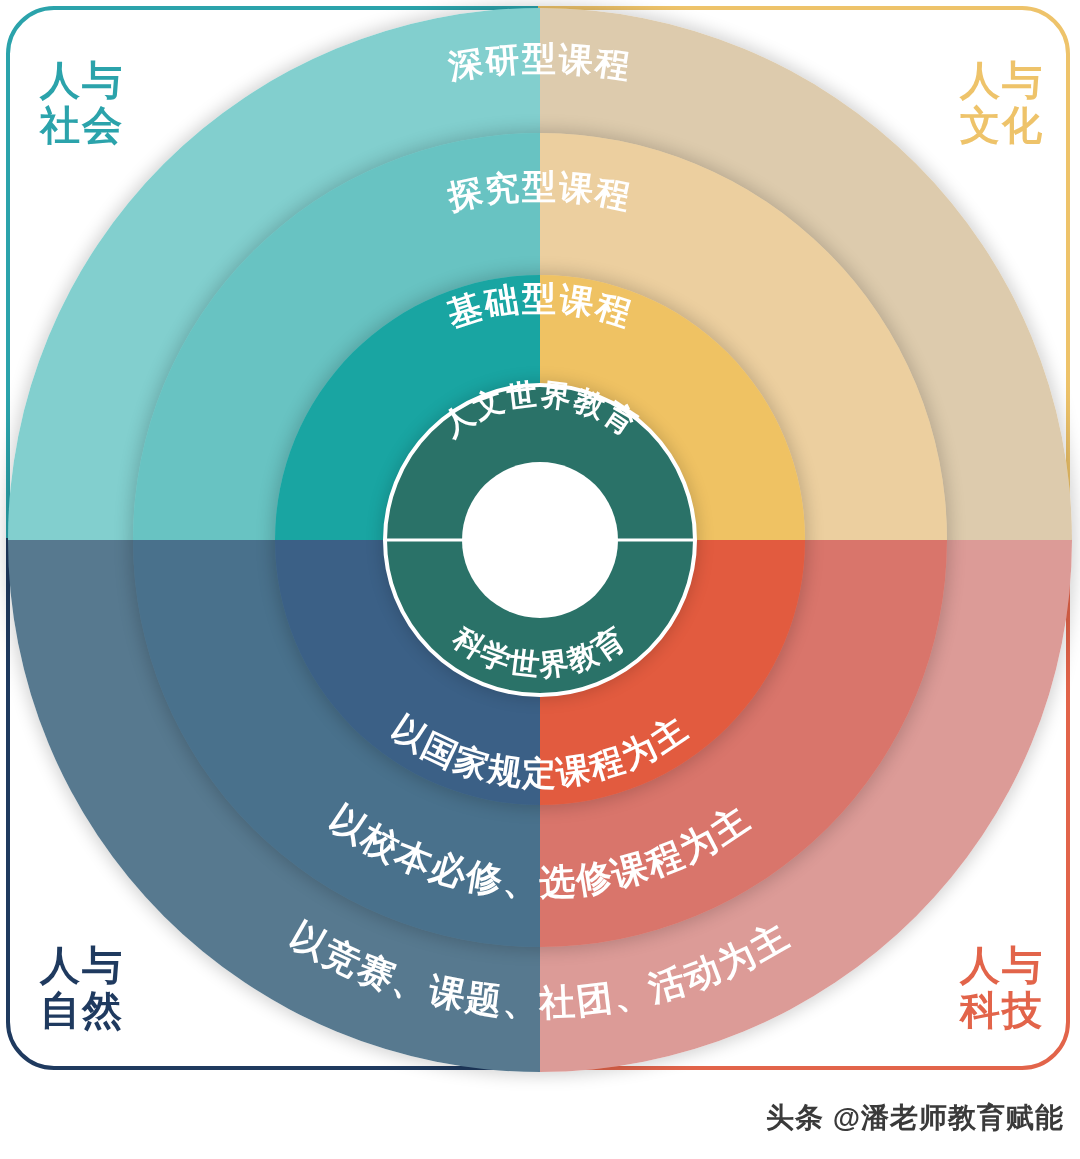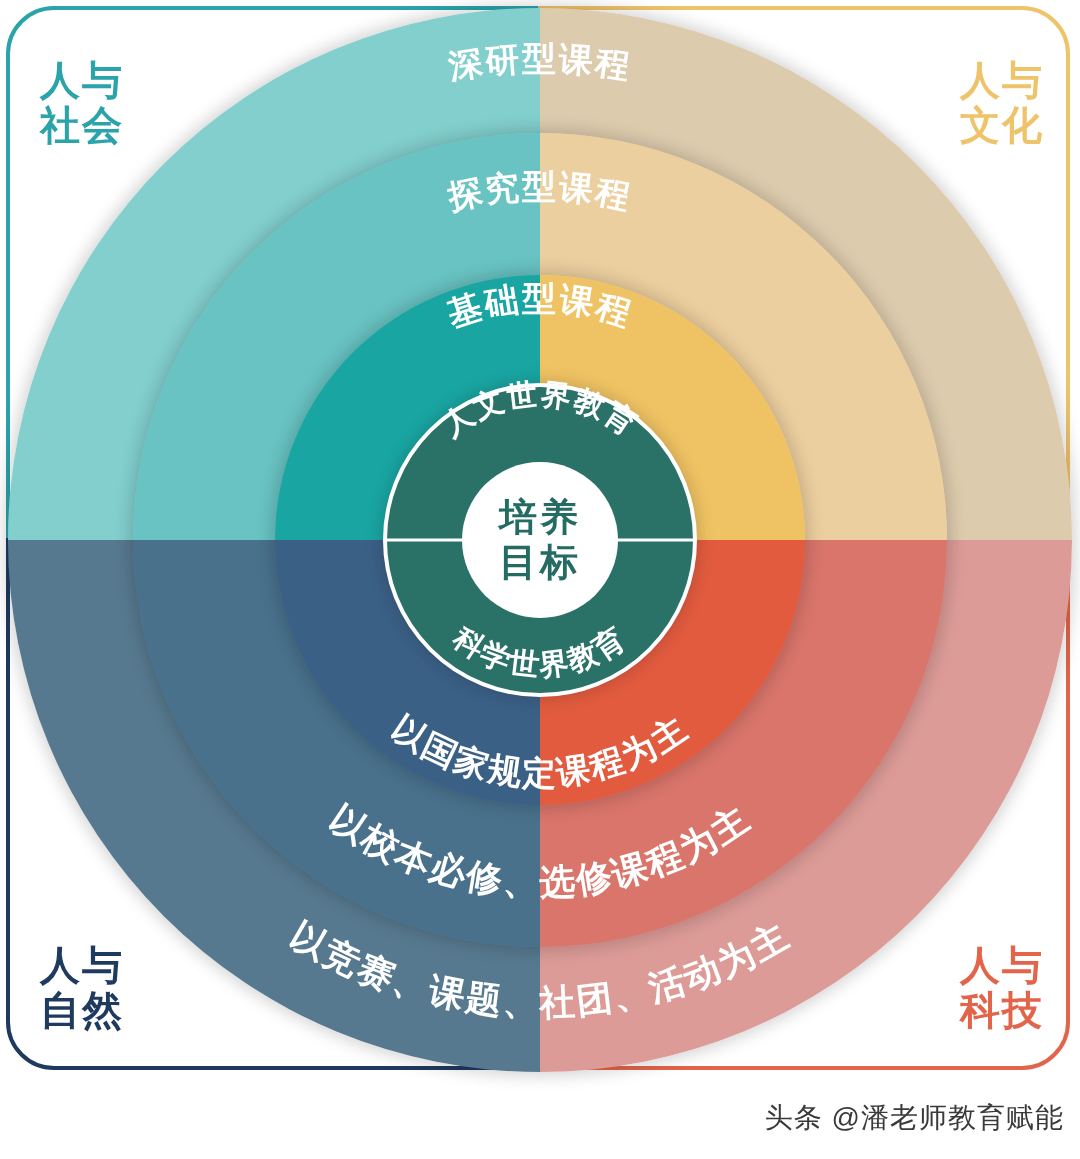--- a/index.html
+++ b/index.html
@@ -99,21 +99,21 @@
     letter-spacing: 3px;
     white-space: pre-line;
   }
 
   
   #watermark {
     position: absolute;
     right: 16px;
     bottom: 22px;
     font-size: 28px;
-    font-weight: normal;
+    font-weight: bold;
     color: #3a3a3a;
     letter-spacing: 1px;
     z-index: 60;
     margin-top: 20px;
   }
 </style>
 </head>
 <body>
 
 <div id="page">
@@ -187,22 +187,20 @@
         <textPath href="#p-bot-inner" startOffset="50%" text-anchor="middle">以国家规定课程为主</textPath>
       </text>
       <text font-size="36">
         <textPath href="#p-bot-mid" startOffset="50%" text-anchor="middle">以校本必修、选修课程为主</textPath>
       </text>
       <text font-size="36">
         <textPath href="#p-bot-outer" startOffset="50%" text-anchor="middle">以竞赛、课题、社团、活动为主</textPath>
       </text>
     </svg>
 
-    <div id="hub-text" style="color: rgb(35, 107, 99);">培养
-目标</div>
   </div>
 
   <div class="corner-title" id="corner-tl" style="color: rgb(43, 163, 171);">人与
 社会</div>
   <div class="corner-title" id="corner-tr" style="color: rgb(238, 195, 106);">人与
 文化</div>
   <div class="corner-title" id="corner-bl" style="color: rgb(31, 58, 95);">人与
 自然</div>
   <div class="corner-title" id="corner-br" style="color: rgb(226, 100, 74);">人与
 科技</div>

